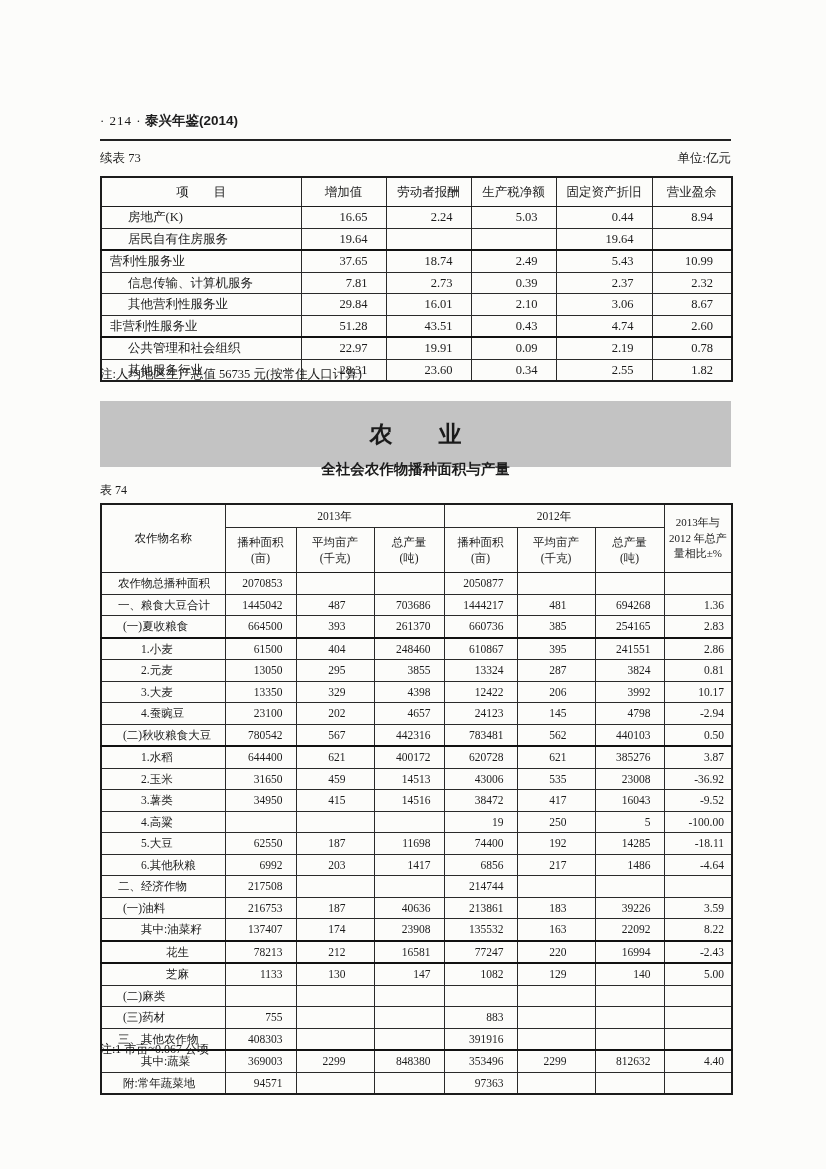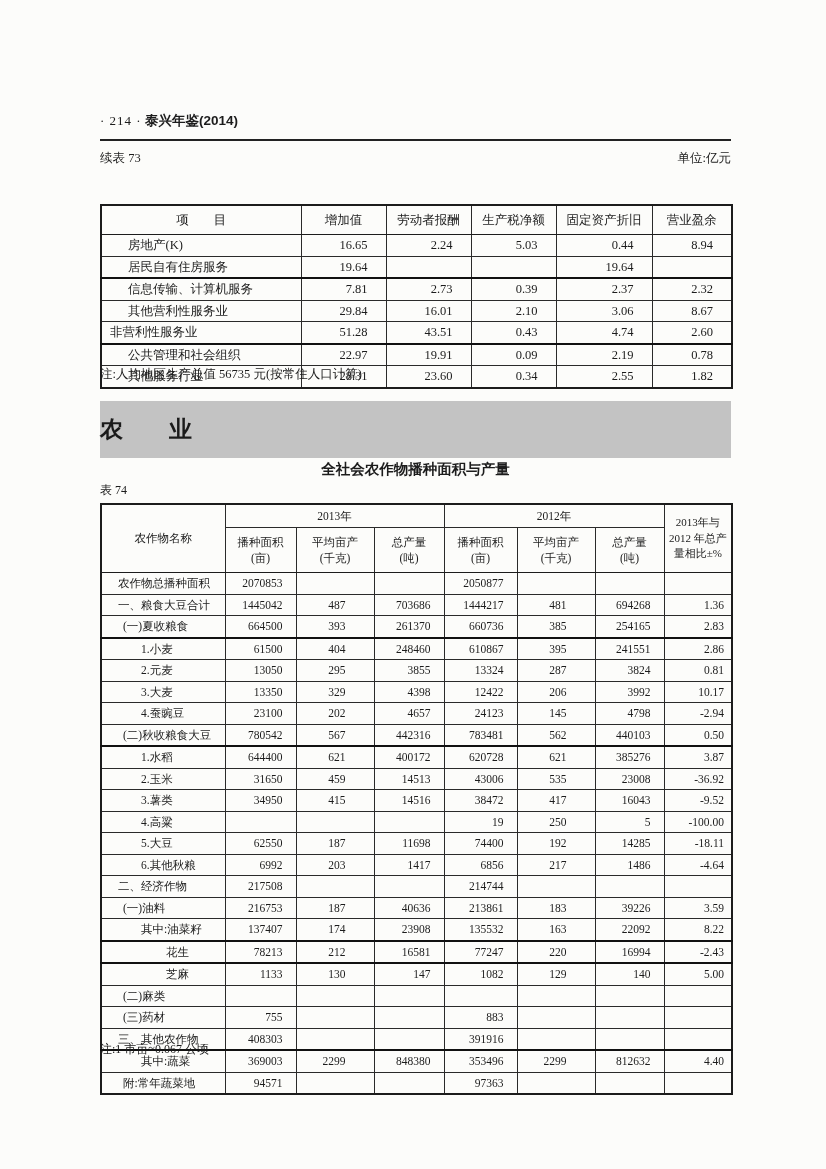--- a/index.html
+++ b/index.html
@@ -9,21 +9,21 @@
 
   
   .page-header{top:112px;border-bottom:2px solid #222;padding-bottom:9px;font-size:13px;}
   .page-header .num{font-size:13px;letter-spacing:1px;}
   .page-header .booktitle{font-family:Liberation Sans, sans-serif;font-weight:bold;font-size:13.5px;}
 
   
   .t73-caption{top:150px;display:flex;justify-content:space-between;font-size:12.5px;}
 
   table{border-collapse:collapse;width:631px;table-layout:fixed;}
-  table.t73{position:absolute;top:176px;left:100px;border:2px solid #1c1c1c;margin-top:28px;}
+  table.t73{position:absolute;top:176px;left:100px;border:2px solid #1c1c1c;}
   table.t74{position:absolute;top:503px;left:100px;border:2px solid #1c1c1c;}
   th,td{border:1px solid #2a2a2a;font-weight:normal;overflow:hidden;white-space:nowrap;}
 
   .t73 th{height:26px;font-size:12.5px;text-align:center;border-bottom:1.5px solid #1c1c1c;}
   .t73 td{height:18.5px;line-height:18.5px;font-size:12.5px;}
   .t73 td.num{text-align:right;padding-right:18px;}
   .t73 td.name{text-align:left;}
   .t73 .ind1{padding-left:8px;}
   .t73 .ind2{padding-left:26px;}
   tr.thick td{border-bottom:2px solid #111;}
@@ -41,21 +41,21 @@
   .t74 .ind2{padding-left:39px;}
   .t74 .ind3{padding-left:64px;}
   .t74 td.a,.t74 td.p{text-align:right;padding-right:13px;}
   .t74 td.y{text-align:right;padding-right:28px;}
   .t74 td.pct{text-align:right;padding-right:7px;padding-left:21px;}
 
   .note{font-size:12.5px;}
   .note-73{top:366px;}
   .note-74{top:1041px;font-size:12px;}
 
-  .section-banner{top:401px;height:57px;background:#c3c3c3;display:flex;align-items:center;justify-content:flex-start;}
+  .section-banner{top:401px;height:66px;background:#c3c3c3;display:flex;align-items:center;justify-content:center;}
   .section-banner .t{font-family:"Liberation Sans","DejaVu Sans",sans-serif;font-weight:bold;font-size:23px;color:#1a1a1a;}
 
   .t74-title{top:460px;text-align:center;font-family:"Liberation Sans","DejaVu Sans",sans-serif;font-weight:bold;font-size:14.5px;}
   .t74-label{top:482px;font-size:12px;}
 </style>
 </head>
 <body>
 
 <div class="page">
 
@@ -99,20 +99,28 @@
         </tr>
         <tr class="thick">
           <td class="name ind2">居民自有住房服务</td>
           <td class="num">19.64</td>
           <td class="num"></td>
           <td class="num"></td>
           <td class="num">19.64</td>
           <td class="num"></td>
         </tr>
         <tr>
+          <td class="name ind1">营利性服务业</td>
+          <td class="num">37.65</td>
+          <td class="num">18.74</td>
+          <td class="num">2.49</td>
+          <td class="num">5.43</td>
+          <td class="num">10.99</td>
+        </tr>
+        <tr>
           <td class="name ind2">信息传输、计算机服务</td>
           <td class="num">7.81</td>
           <td class="num">2.73</td>
           <td class="num">0.39</td>
           <td class="num">2.37</td>
           <td class="num">2.32</td>
         </tr>
         <tr>
           <td class="name ind2">其他营利性服务业</td>
           <td class="num">29.84</td>

